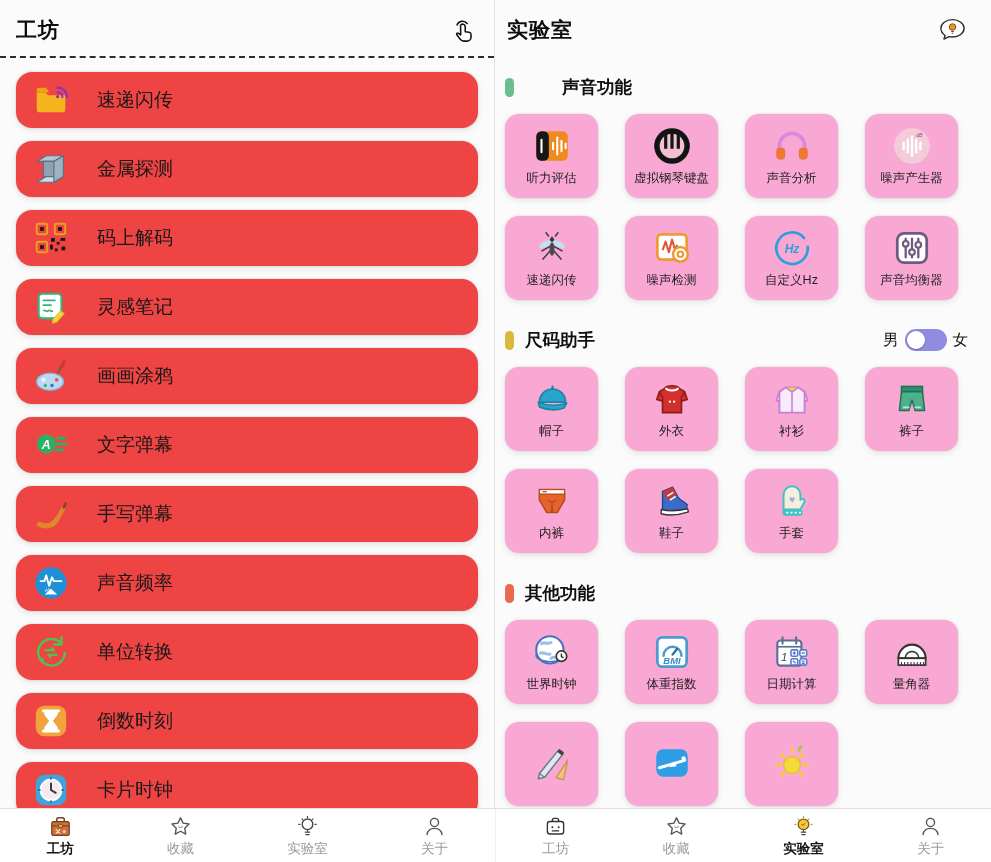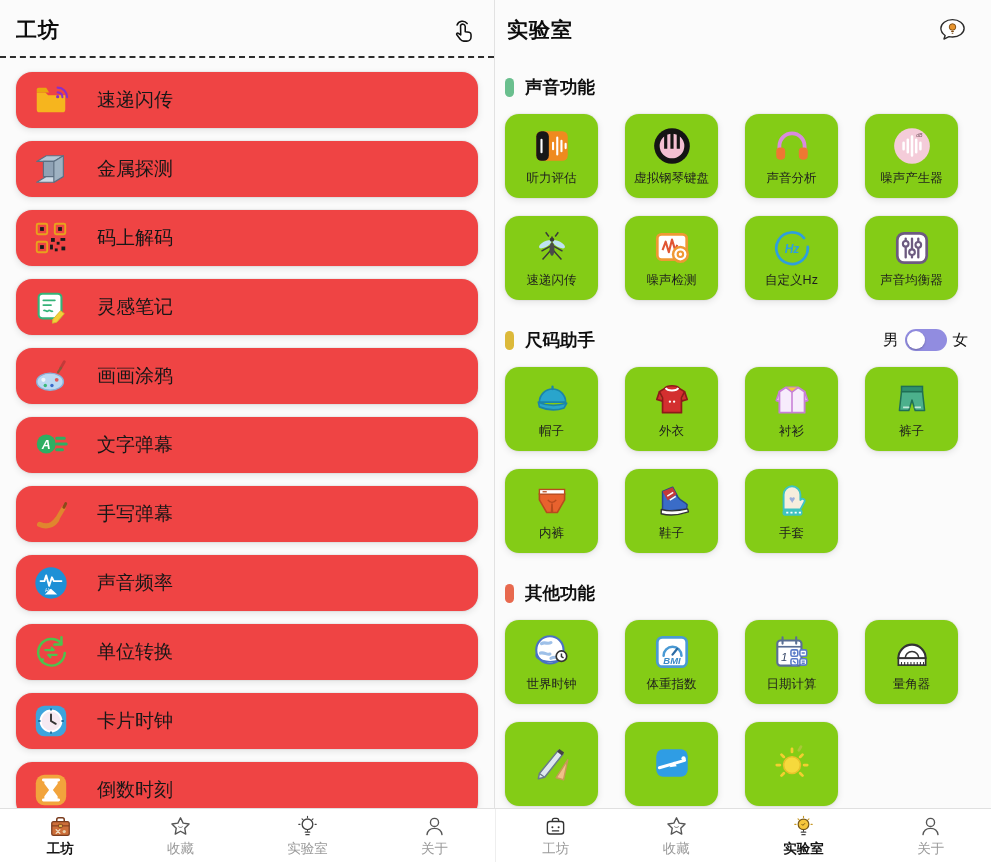--- a/index.html
+++ b/index.html
@@ -30,31 +30,31 @@
 
   
   .banner { margin-top: 13px; height: 41px; border: 1.8px solid #101010; border-radius: 22px;
     background:#fff; display:flex; align-items:center; justify-content:space-between;
     padding: 0 15px 0 17px; }
   .banner-text { font-size: 15px; color:#141414; }
   .banner .icon svg { width: 22px; height: 22px; display:block; }
 
   
   .section-header { margin-top: 28px; display:flex; align-items:center; position:relative; height: 24px; }
-  .section:first-of-type .section-header { margin-top: 19px; }
+  .section:first-of-type .section-header { margin-top: 19px; gap: 37px; }
   .bullet { width: 9px; height: 19px; border-radius: 5px; margin-right: 11px; }
   .section-title { font-size: 17.5px; font-weight: bold; color:#0f0f0f; }
   .toggle-wrap { position:absolute; right: 2px; display:flex; align-items:center; gap: 6px; font-size: 15.5px; color:#111; }
   .track { width: 42px; height: 22px; border-radius: 11px; position:relative; display:inline-block; }
   .thumb { position:absolute; left: 2px; top: 2px; width: 18px; height: 18px; border-radius: 50%;
            background:#fff; box-shadow: 0 1px 2px rgba(0,0,0,.25); }
 
   .grid { margin-top: 15px; display:grid; grid-template-columns: repeat(4, 93px);
           column-gap: 27px; row-gap: 18px; }
-  .tile { height: 84px; background:#84cc16; border-radius: 14px;
+  .tile { height: 84px; background:#f9a8d4; border-radius: 14px;
     box-shadow: 0 2px 7px rgba(0,0,0,.10), 0 0 0 1px #f2f2f2;
     display:flex; flex-direction:column; align-items:center; justify-content:center; gap: 3px; }
   .tile .icon svg { width: 42px; height: 42px; display:block; }
   .tile-label { font-size: 12.5px; color:#1e1e1e; }
 
   
   .bottom-nav { position:absolute; left:0; right:0; bottom:0; height:54px; background:#fff;
     border-top: 1px solid #e0e0e0; display:flex; }
   .nav-half { width: 495.5px; display:flex; justify-content:space-around; align-items:center; }
   .nav-half.first { border-right: 1px solid #eee; }
@@ -191,37 +191,37 @@
               <path d="M31 4.5V12h-7.5" fill="none" stroke="#4ec24e" stroke-width="2.6" stroke-linecap="round" stroke-linejoin="round"></path>
               <path d="M14 18h9l-2.5-2.5M26 23h-9l2.5 2.5" stroke="#4ec24e" stroke-width="2.2" fill="none" stroke-linecap="round" stroke-linejoin="round"></path>
               <circle cx="11" cy="28" r="1.7" fill="#4ec24e"></circle>
             </svg>
           </span>
           <span class="list-label">单位转换</span>
         </div>
         <div class="list-card">
           <span class="icon">
             <svg viewBox="0 0 40 40">
+              <rect x="4" y="4" width="32" height="32" rx="9" fill="#f2a43c"></rect>
+              <path d="M13 10h14v3.5l-5 6.5 5 6.5V30H13v-3.5l5-6.5-5-6.5z" fill="#fff"></path>
+              <path d="M12 9.5h16M12 30.5h16" stroke="#fff" stroke-width="3" stroke-linecap="round"></path>
+            </svg>
+          </span>
+          <span class="list-label">倒数时刻</span>
+        </div>
+        <div class="list-card">
+          <span class="icon">
+            <svg viewBox="0 0 40 40">
               <rect x="4" y="4" width="32" height="32" rx="9" fill="#3da4dc"></rect>
               <circle cx="20" cy="20" r="11" fill="#f6eaf2" stroke="#fff" stroke-width="2"></circle>
               <path d="M20 13v7l5 3" stroke="#333" stroke-width="2" fill="none" stroke-linecap="round"></path>
               <path d="M20 6.5V9M20 31v2.5M6.5 20H9M31 20h2.5" stroke="#1f6f9d" stroke-width="2"></path>
             </svg>
           </span>
           <span class="list-label">卡片时钟</span>
-        </div>
-        <div class="list-card">
-          <span class="icon">
-            <svg viewBox="0 0 40 40">
-              <rect x="4" y="4" width="32" height="32" rx="9" fill="#f2a43c"></rect>
-              <path d="M13 10h14v3.5l-5 6.5 5 6.5V30H13v-3.5l5-6.5-5-6.5z" fill="#fff"></path>
-              <path d="M12 9.5h16M12 30.5h16" stroke="#fff" stroke-width="3" stroke-linecap="round"></path>
-            </svg>
-          </span>
-          <span class="list-label">倒数时刻</span>
         </div>
       </div>
   </div>
 
   <div class="panel right">
     <div class="panel-header">
       <span class="panel-title">实验室</span>
       <span class="hdr-icon icon" id="right-header-icon">
           <svg viewBox="0 0 40 40">
             <path d="M20 6c8.3 0 15 5 15 11.2S28.3 28.4 20 28.4c-1.6 0-3.1-.2-4.5-.5L9 31l1.5-4.6C7.3 24.3 5 21 5 17.2 5 11 11.7 6 20 6z" fill="#fff" stroke="#2a2a2a" stroke-width="1.8" stroke-linejoin="round"></path>

